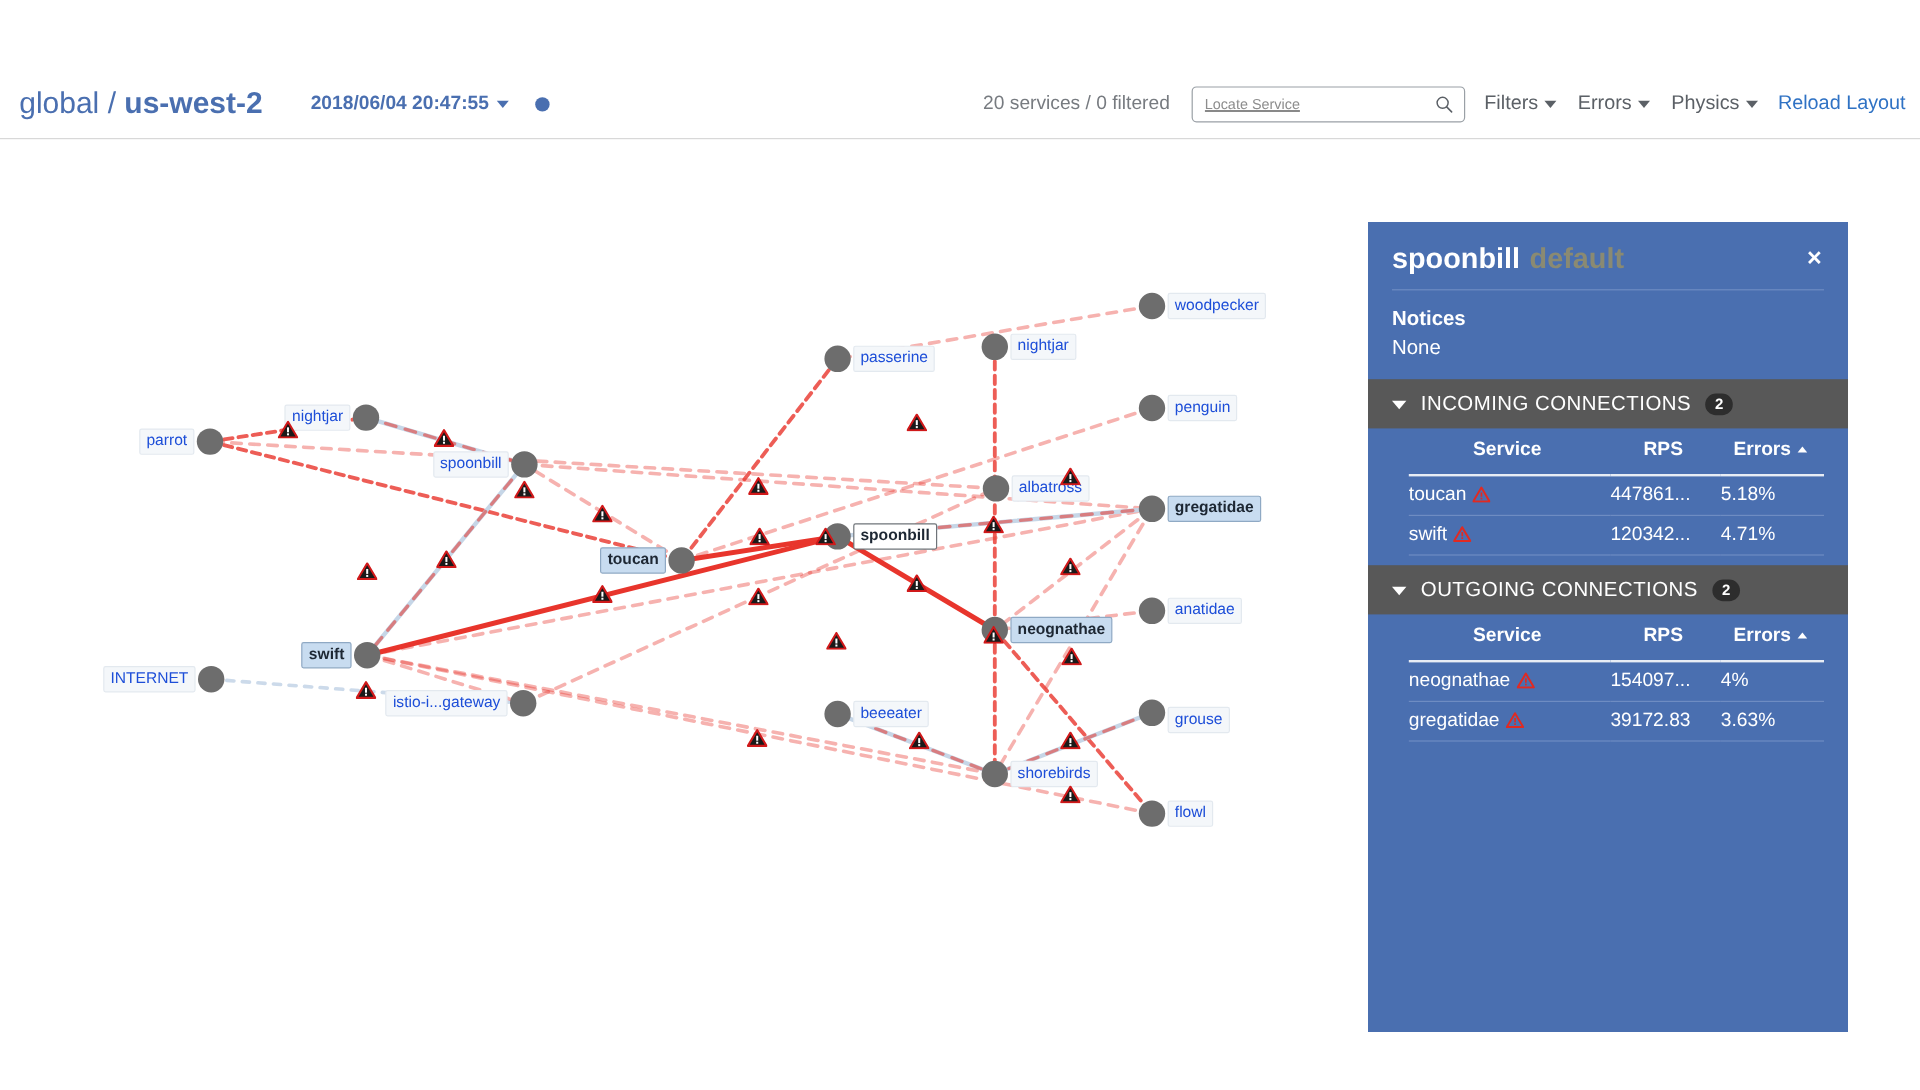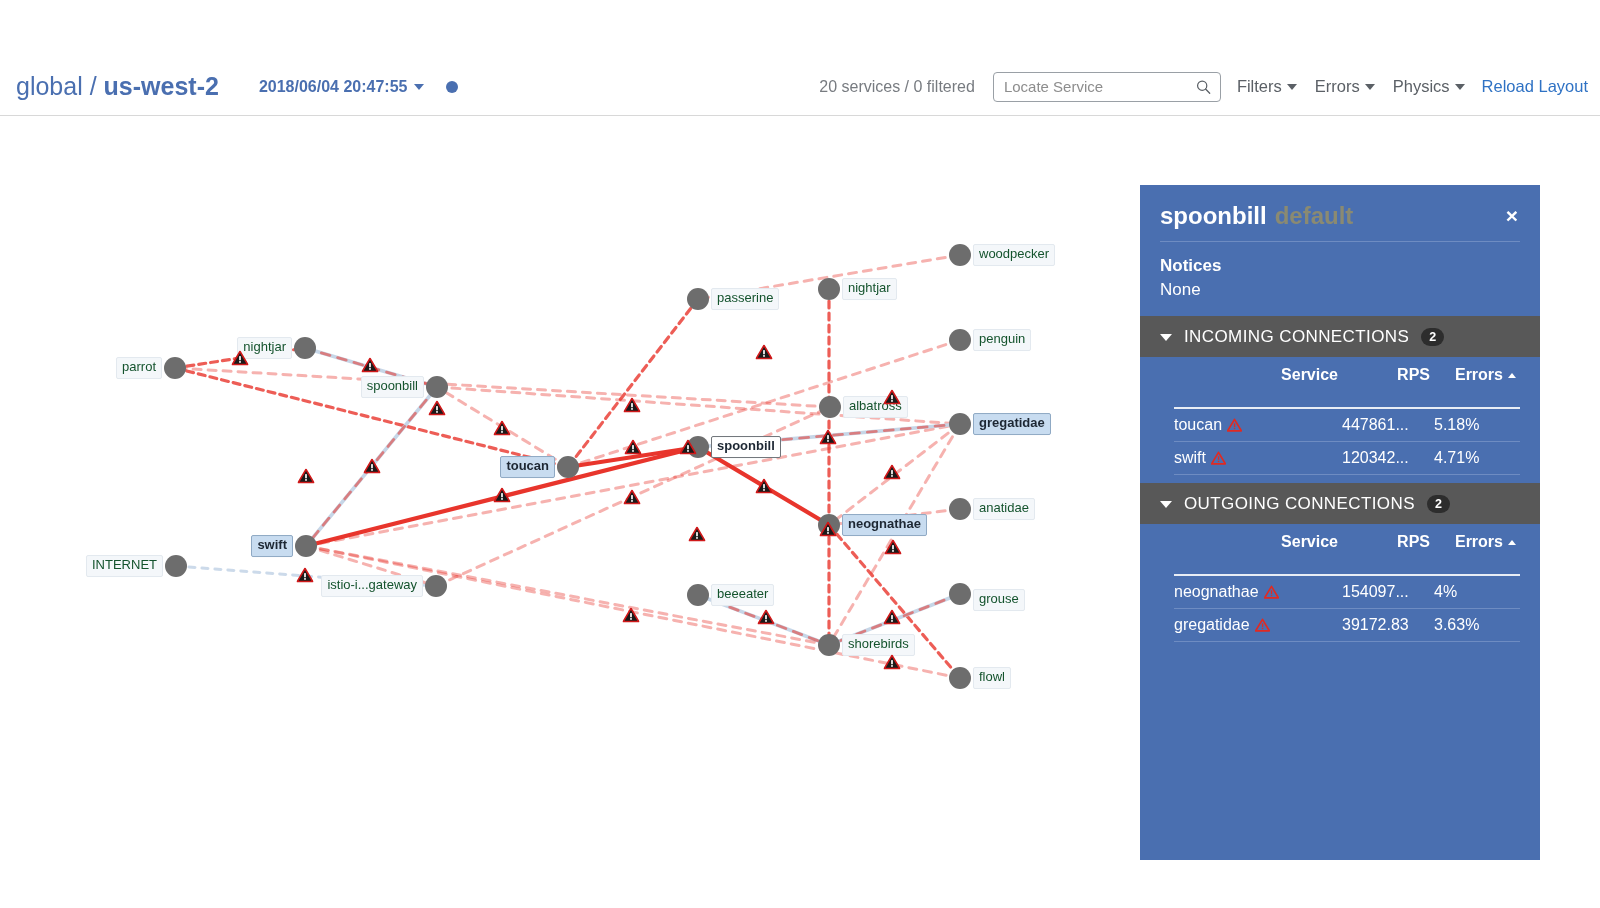--- a/index.html
+++ b/index.html
@@ -52,21 +52,21 @@
   }
   .svc-count { font-size:16px; color:#777b80; margin-right:18px; white-space:nowrap; }
   .search-wrap {
     position:relative; width:228px; height:30px; margin-right:16px;
     border:1px solid #9aa0a6; border-radius:4px; background:#fff;
     display:flex; align-items:center;
   }
   .search-wrap input {
     border:0; outline:0; background:transparent;
     font-family:"Liberation Sans", sans-serif;
-    font-size:15px; color:#3c3c3c; padding:0 30px 0 10px; width:100%; height:100%;
+    font-size:12px; color:#3c3c3c; padding:0 30px 0 10px; width:100%; height:100%;text-decoration:underline;
   }
   .search-wrap input::placeholder { color:#8d8d8d; }
   .search-icon {
     position:absolute; right:9px; top:50%; transform:translateY(-50%);
     width:15px; height:15px;
   }
   .menu-link {
     font-size:16.5px; color:#5b6066; margin-right:18px; cursor:pointer;
     display:flex; align-items:center; gap:5px; white-space:nowrap;
   }
@@ -84,21 +84,21 @@
 
   .node {
     position:absolute; width:22px; height:22px; border-radius:50%;
     background:#6d6d6d; transform:translate(-11px,-11px); cursor:pointer;
   }
   .nlabel {
     position:absolute; font-size:13px; padding:2px 5px 3px 5px; white-space:nowrap;
     border-radius:2px; line-height:1.15; transform:translateY(-50%);
   }
   .nlabel.dim {
-    color:#14532d; background:#f4f7fa; border:1px solid #e3e9ef;
+    color:#1d4ed8; background:#f4f7fa; border:1px solid #e3e9ef;
   }
   .nlabel.sel {
     color:#1d2733; background:#c8dcf0; border:1px solid #8fa9c4; font-weight:700;
   }
   .nlabel.focus {
     color:#1d2733; background:#ffffff; border:1px solid #6f7479; font-weight:700;
   }
   .warn {
     position:absolute; width:17px; height:15px; transform:translate(-8.5px,-7.5px);
   }
@@ -131,22 +131,22 @@
     border-top:7px solid #ffffff; display:inline-block; margin-top:2px;
   }
   .sect-head .txt { font-size:17px; letter-spacing:0.4px; color:#fff; }
   .badge {
     background:#2d2d2d; color:#fff; border-radius:9px; font-size:12.5px;
     font-weight:700; padding:2px 8px; min-width:22px; text-align:center;
   }
 
   table.conn { width:100%; border-collapse:collapse; }
   table.conn th {
-    text-align:right; font-size:16px; font-weight:700; color:#ffffff;
-    padding:9px 4px 23px 0; border-bottom:2px solid #e8edf5;
+    text-align:center; font-size:16px; font-weight:700; color:#ffffff;
+    padding:9px 4px 11px 0; border-bottom:2px solid #e8edf5;
   }
   table.conn td {
     font-size:16px; color:#ffffff; padding:7px 4px 7px 0;
     border-bottom:1px solid #6e8cc2; vertical-align:middle;
   }
   .conn-wrap { padding:0 20px 8px 34px; }
   .col-rps { width:92px; }
   .col-err { width:86px; }
   .sortcaret {
     display:inline-block; width:0;height:0;

